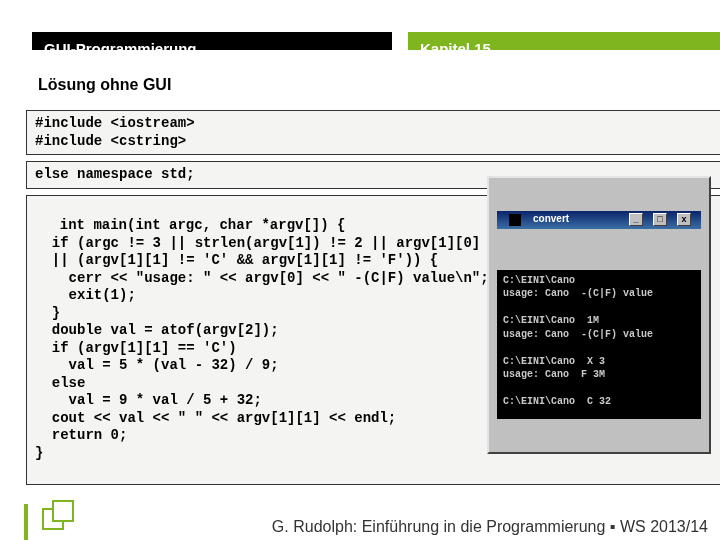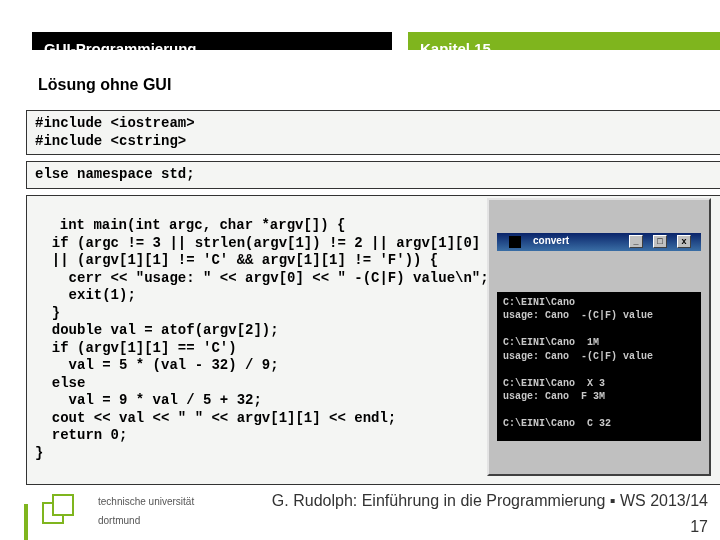--- a/index.html
+++ b/index.html
@@ -3,21 +3,21 @@
 <meta charset="utf-8">
 <style>
   * { box-sizing: border-box; margin: 8px; padding: 0; }
   body { width: 720px; height: 540px; background: #fff; font-family: Arial, sans-serif; font-size: 13px; position: relative; }
   .header { display: flex; height: 34px; }
   .header-left { background: #000; color: #fff; flex: 0 0 360px; font-weight: bold; font-size: 15px; padding: 8px 12px; }
   .header-right { background: #7fb51e; color: #fff; flex: 1; font-weight: bold; font-size: 15px; padding: 8px 12px; }
   .subtitle { font-weight: bold; font-size: 16px; padding: 10px 14px 8px; }
   .codebox { margin: 0 10px 4px; border: 1px solid #333; background: #f4f5f3; font-family: "Courier New", monospace; font-weight: bold; font-size: 14px; padding: 4px 8px; line-height: 1.25; white-space: pre; position: relative; }
   .codebox + .codebox { margin-top: 6px; }
-  .console { position: absolute; right: 6px; bottom: 0; width: 224px; background: #c0c0c0; border: 2px solid #e4e4e4; border-right-color: #404040; border-bottom-color: #404040; font-family: Tahoma, Arial, sans-serif; font-size: 10px; }
+  .console { position: absolute; right: 6px; bottom: 22px; width: 224px; background: #c0c0c0; border: 2px solid #e4e4e4; border-right-color: #404040; border-bottom-color: #404040; font-family: Tahoma, Arial, sans-serif; font-size: 10px; }
   .titlebar { background: linear-gradient(#0a246a,#3a6ea5); color: #fff; display: flex; align-items: center; height: 18px; padding: 0 2px 0 4px; font-weight: bold; }
   .titlebar .tico { width: 12px; height: 12px; background: #000; margin-right: 4px; display: inline-block; }
   .titlebar .sp { flex: 1; }
   .wbtn { width: 14px; height: 13px; background: #c0c0c0; border: 1px solid #fff; border-right-color: #404040; border-bottom-color: #404040; margin-left: 2px; text-align: center; line-height: 10px; font-size: 9px; font-family: Arial; color: #000; }
   .term { background: #000; color: #c8c8c8; font-family: "Lucida Console","Courier New",monospace; font-size: 10px; padding: 4px 6px 10px; line-height: 1.35; white-space: pre; }
   .footer { position: absolute; bottom: 4px; right: 12px; font-size: 16px; color: #333; text-align: right; }
   .logo-area { position: absolute; bottom: 6px; left: 10px; display: flex; align-items: center; }
   .logo-sq { width: 34px; height: 34px; position: relative; margin-right: 6px; }
   .logo-sq::before { content:""; position:absolute; left:0; top:8px; width:18px; height:18px; border:2px solid #7fb51e; }
   .logo-sq::after { content:""; position:absolute; left:10px; top:0; width:18px; height:18px; border:2px solid #7fb51e; background:#fff; }
@@ -70,22 +70,17 @@
 C:\EINI\Cano  X 3
 usage: Cano  F 3M
 
 C:\EINI\Cano  C 32</div>
   </div>
 </div>
 
 <div class="greenbar"></div>
 <div class="logo-area">
   <div class="logo-sq"></div>
-  <div class="logo-txt">
-    <div>technische universität</div>
-    <div>dortmund</div>
-  </div>
 </div>
 
 <div class="footer">
   <div>G. Rudolph: Einführung in die Programmierung ▪ WS 2013/14</div>
-  <div>17</div>
 </div>
 
 </body></html>

